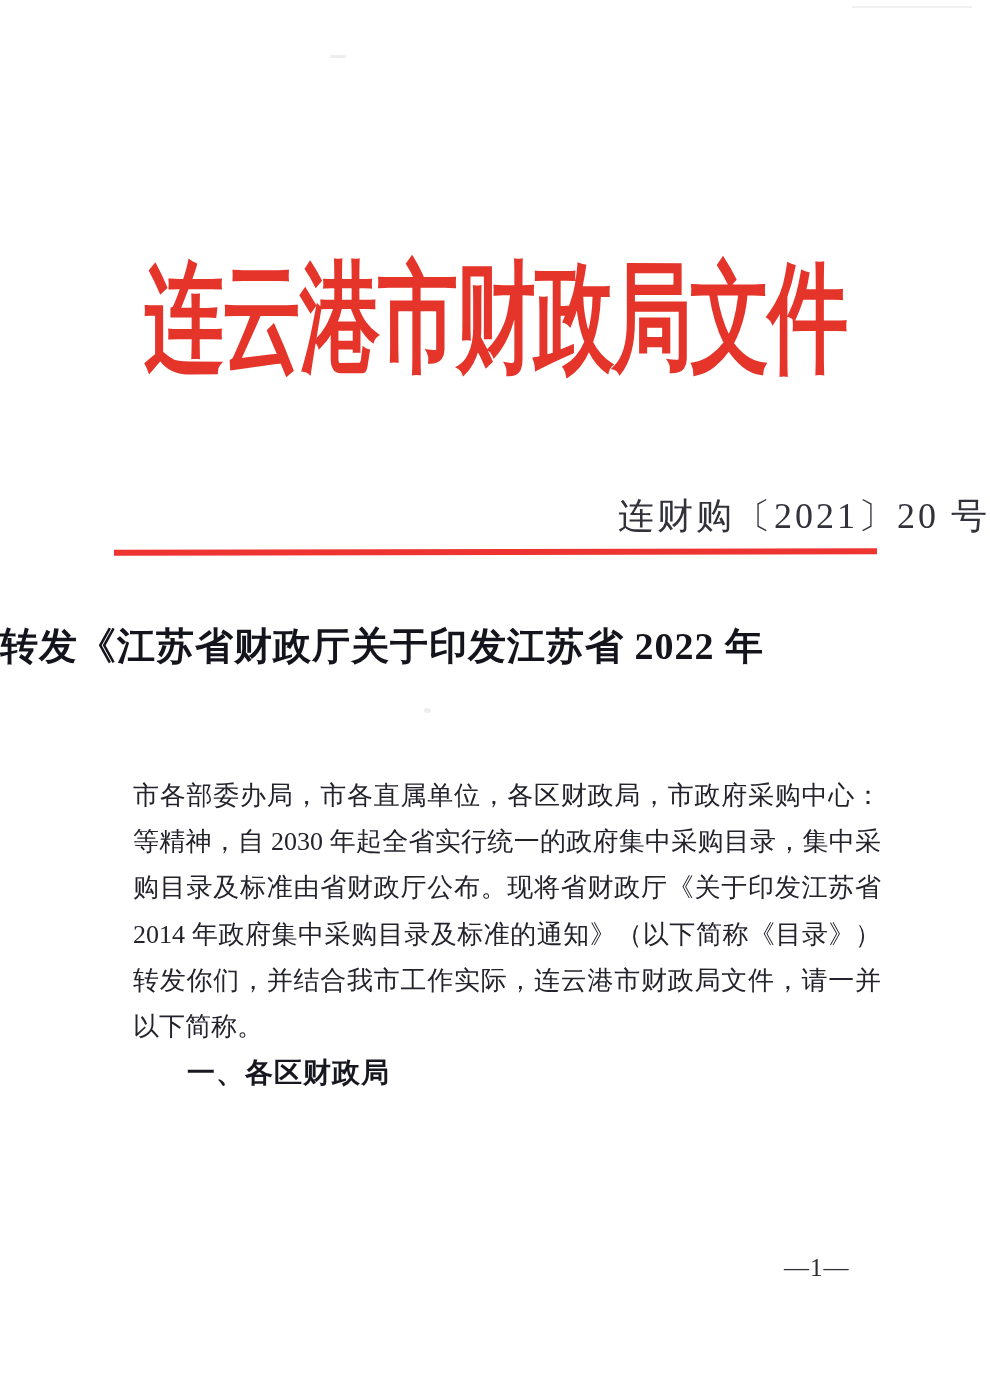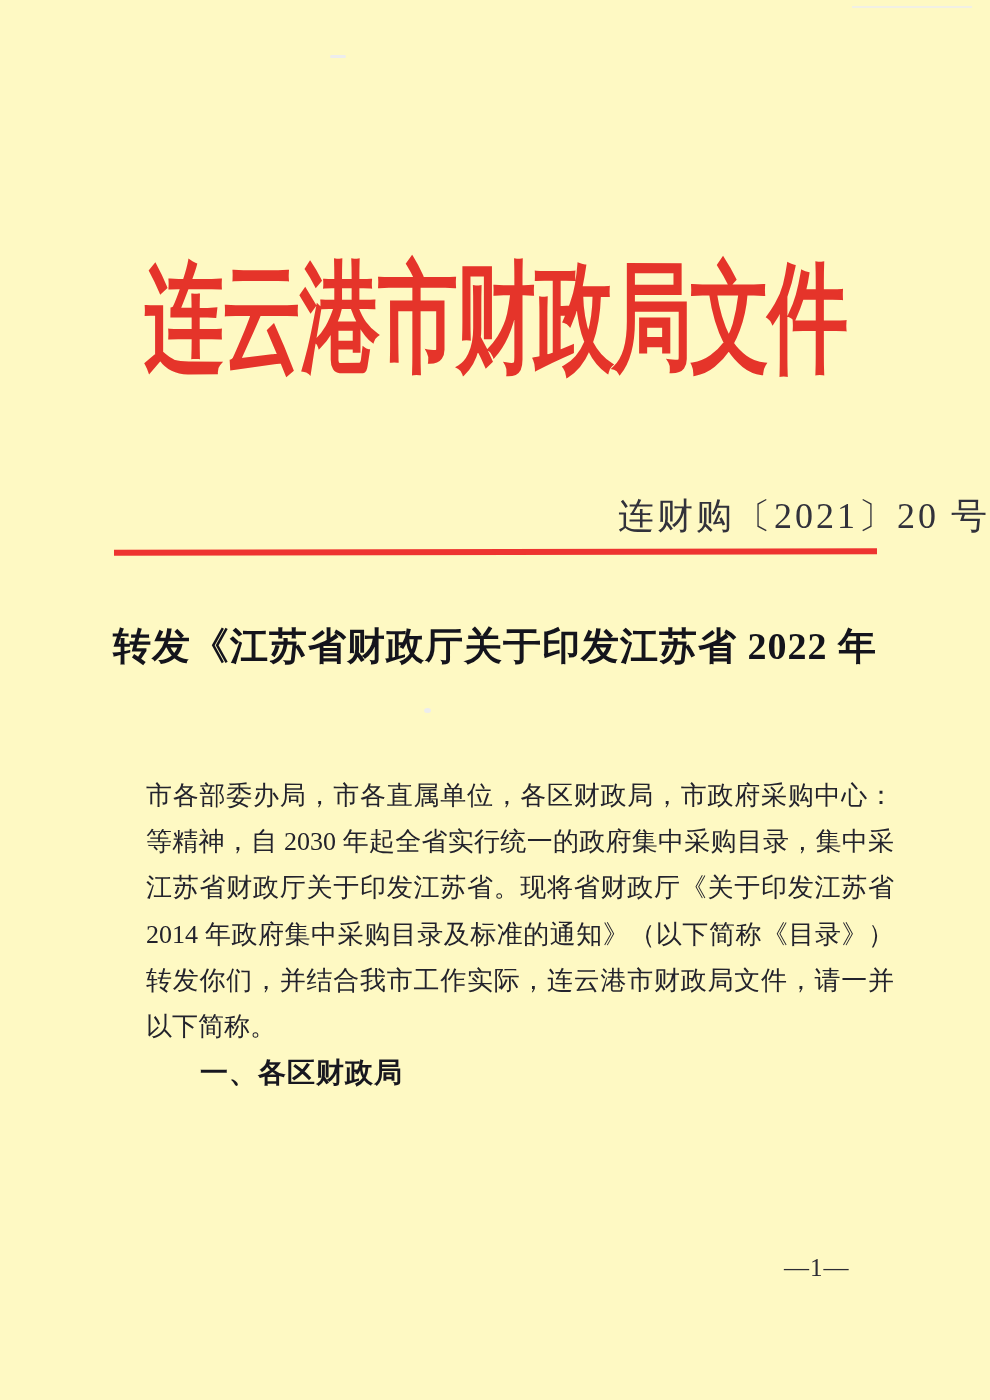--- a/index.html
+++ b/index.html
@@ -1,21 +1,21 @@
 <!DOCTYPE html>
 <html><head>
 <meta charset="utf-8">
 <style>
   html, body { margin: 0; padding: 0; background: #e9e9e9; }
   .page {
     position: relative;
     width: 990px;
     height: 1400px;
     margin: 0 auto;
-    background: #fef9c3;
+    background: #ffffff;
     overflow: hidden;
     font-family: "Liberation Serif", "DejaVu Serif", serif;
   }
 
   
   .agency-title {
     position: absolute;
     top: 258px;
     left: 0;
     width: 100%;
@@ -53,33 +53,32 @@
     background: #ee3430;
     transform: rotate(-0.12deg);
   }
 
   
   .doc-title {
     position: absolute;
     top: 620px;
     left: 0;
     width: 100%;
-    text-align: center;
     font-weight: 700;
     font-size: 38px;
     line-height: 53px;
     color: #14141c;
     letter-spacing: 1px;
   }
 
   
   .body-block {
     position: absolute;
     top: 773px;
-    left: 146px;
+    left: 133px;
     width: 748px;
     font-size: 26px;
     color: #23232c;
   }
   .bline {
     height: 46.2px;
     line-height: 46.2px;
     overflow: hidden;
   }
   .bline.fill {
@@ -123,21 +122,21 @@
 
   <div class="red-rule"></div>
 
   <div class="doc-title">
     <div>转发《江苏省财政厅关于印发江苏省 2022 年</div>
   </div>
 
   <div class="body-block">
     <div class="bline fill">市各部委办局，市各直属单位，各区财政局，市政府采购中心：</div>
     <div class="bline fill">等精神，自 2030 年起全省实行统一的政府集中采购目录，集中采</div>
-    <div class="bline fill">江苏省财政厅关于印发江苏省。现将省财政厅《关于印发江苏省</div>
+    <div class="bline fill">购目录及标准由省财政厅公布。现将省财政厅《关于印发江苏省</div>
     <div class="bline fill">2014 年政府集中采购目录及标准的通知》（以下简称《目录》）</div>
     <div class="bline fill">转发你们，并结合我市工作实际，连云港市财政局文件，请一并</div>
     <div class="bline">以下简称。</div>
     <div class="bline section-heading">一、各区财政局</div>
   </div>
 
   <div class="page-number">—1—</div>
 
   <div class="artifact a1"></div>
   <div class="artifact a2"></div>

